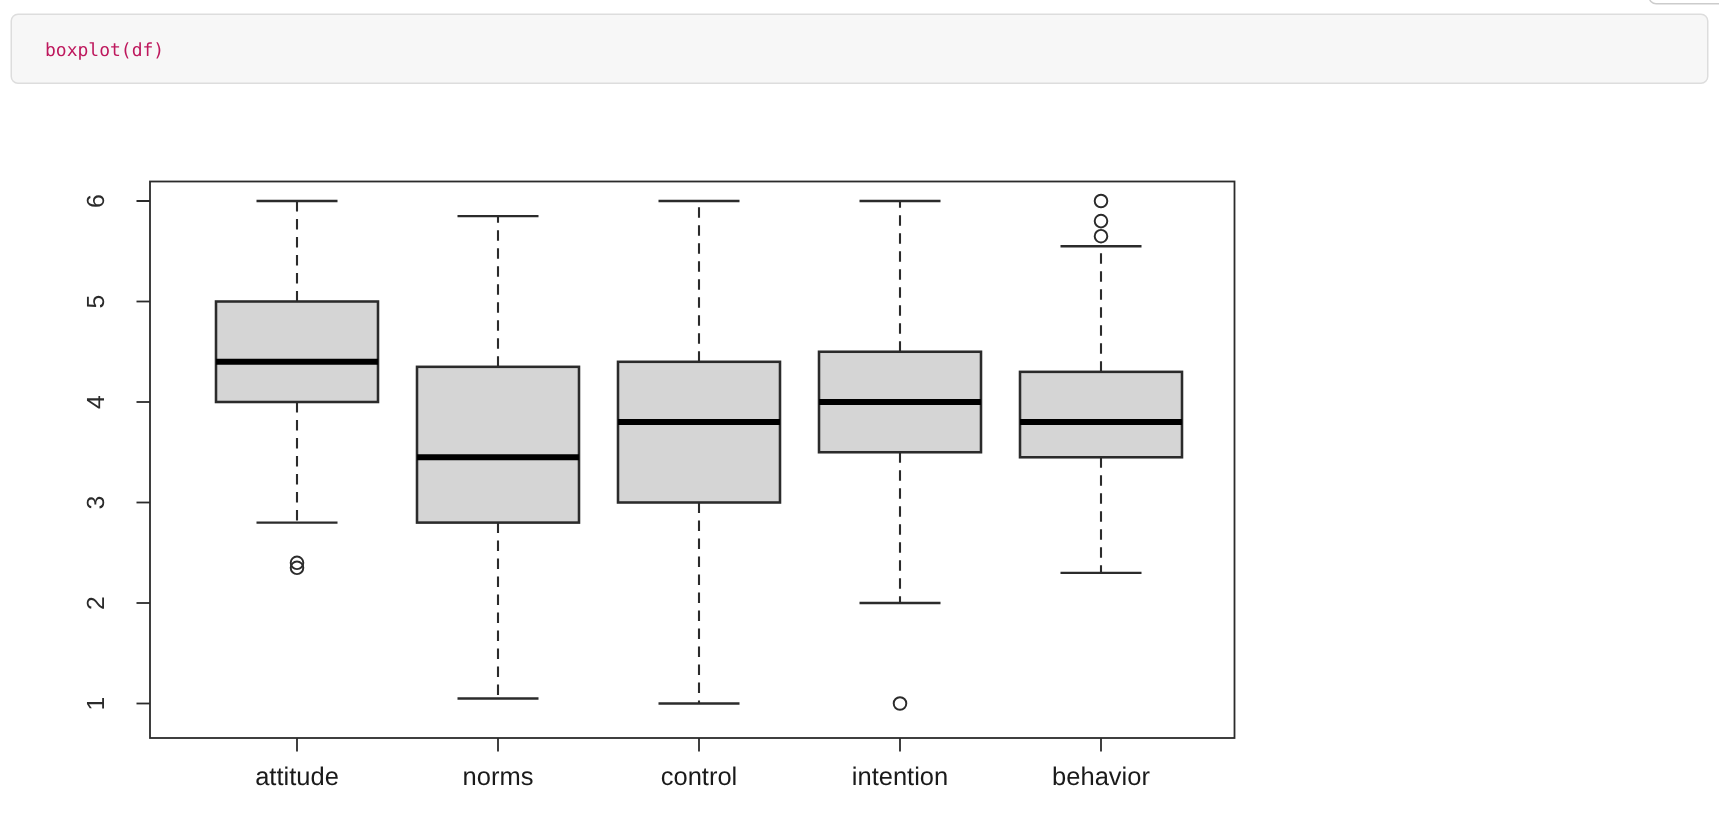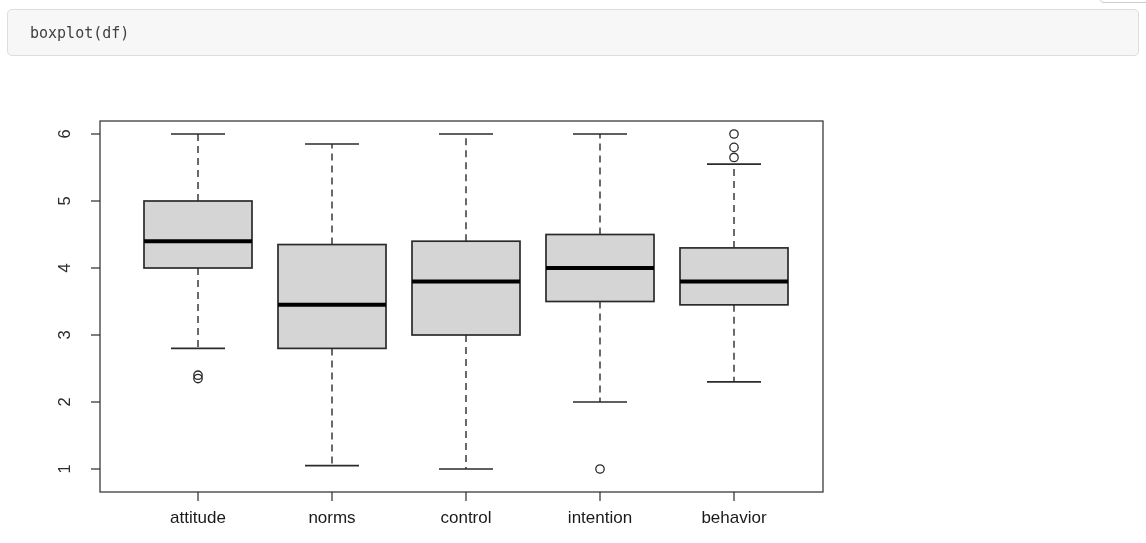--- a/index.html
+++ b/index.html
@@ -7,21 +7,21 @@
     width:1146px;height:543px;position:relative;overflow:hidden;
     background:#ffffff;font-family:"Liberation Sans",sans-serif;
   }
   .code-cell{
     position:absolute;left:7px;top:9px;width:1132px;height:47px;
     box-sizing:border-box;background:#f7f7f7;border:1px solid #ddd;
     border-radius:5px;display:flex;align-items:center;padding-left:22px;
   }
   .code-text{
     font-family:"DejaVu Sans Mono","Liberation Mono",monospace;
-    font-size:15px;color:#404040;white-space:pre;
+    font-size:12px;color:#be185d;white-space:pre;
   }
   .partial-widget{
     position:absolute;left:1099px;top:-17px;width:70px;height:20px;
     box-sizing:border-box;background:#fff;border:1px solid #ccc;border-radius:5px;
   }
   .chart-wrap{position:absolute;left:0;top:88px;width:1146px;height:455px;}
   svg text{font-family:"Liberation Sans",sans-serif;}
 </style>
 </head>
 <body>

